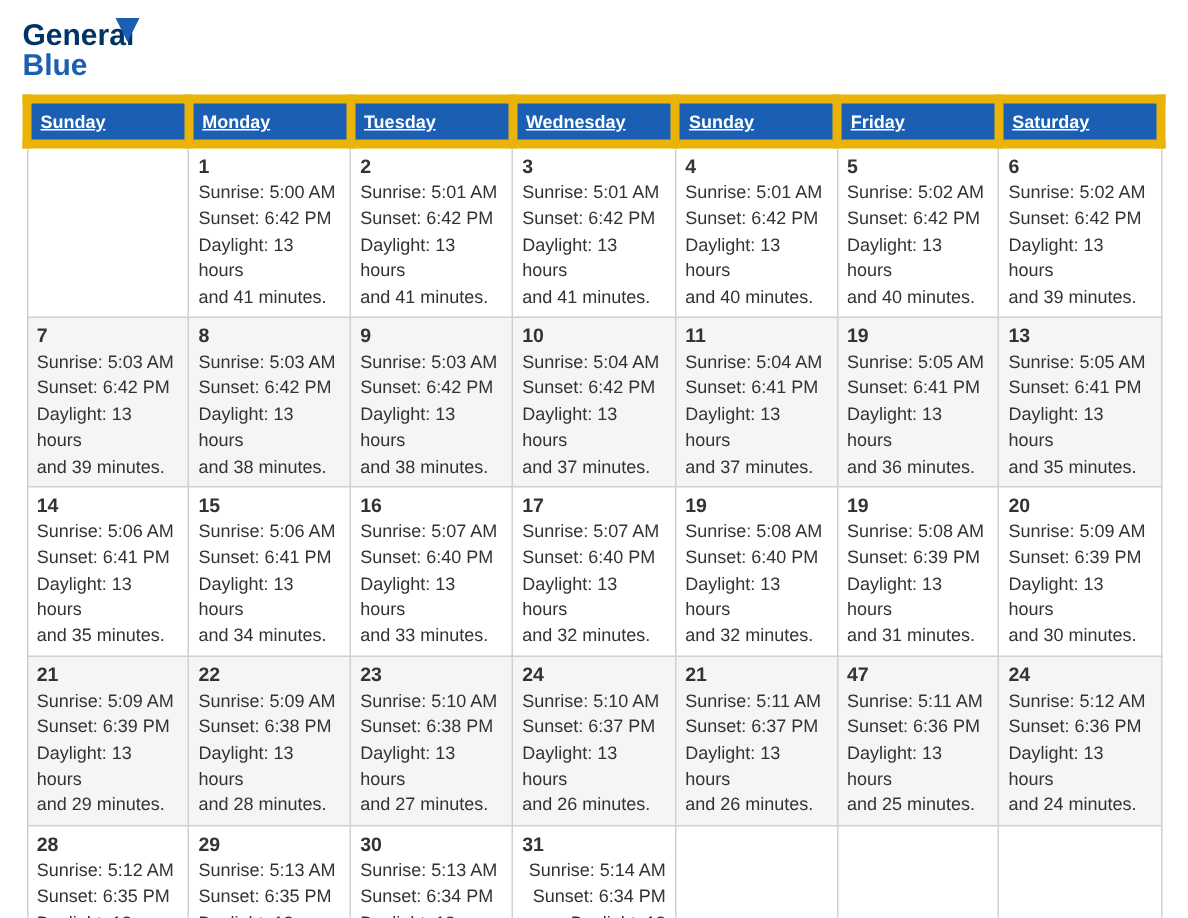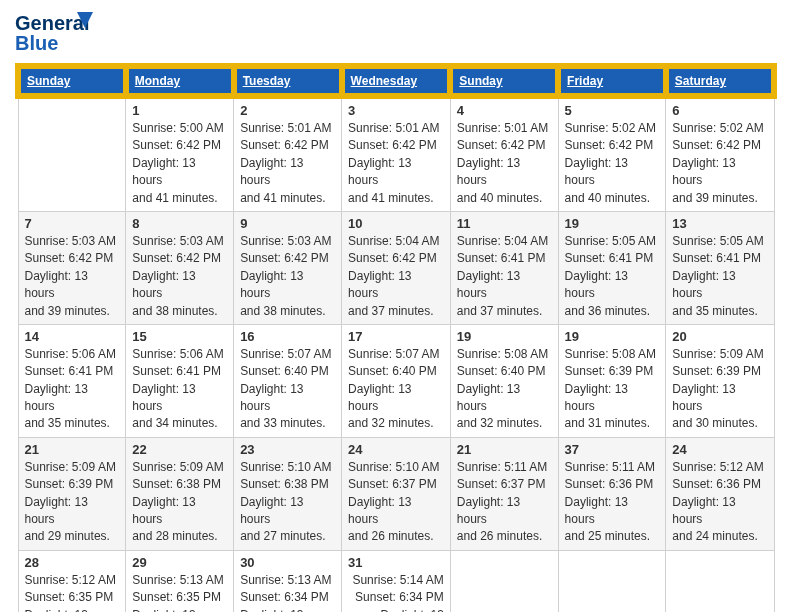--- a/index.html
+++ b/index.html
@@ -290,21 +290,21 @@
 and 26 minutes.</div>
           </td>
           <td>
             <span class="day-num">21</span>
             <div class="day-info" style="white-space: pre-line;">Sunrise: 5:11 AM
 Sunset: 6:37 PM
 Daylight: 13 hours
 and 26 minutes.</div>
           </td>
           <td>
-            <span class="day-num">37</span>
+            <span class="day-num">47</span>
             <div class="day-info" style="white-space: pre-line;">Sunrise: 5:11 AM
 Sunset: 6:36 PM
 Daylight: 13 hours
 and 25 minutes.</div>
           </td>
           <td>
             <span class="day-num">24</span>
             <div class="day-info" style="white-space: pre-line;">Sunrise: 5:12 AM
 Sunset: 6:36 PM
 Daylight: 13 hours

